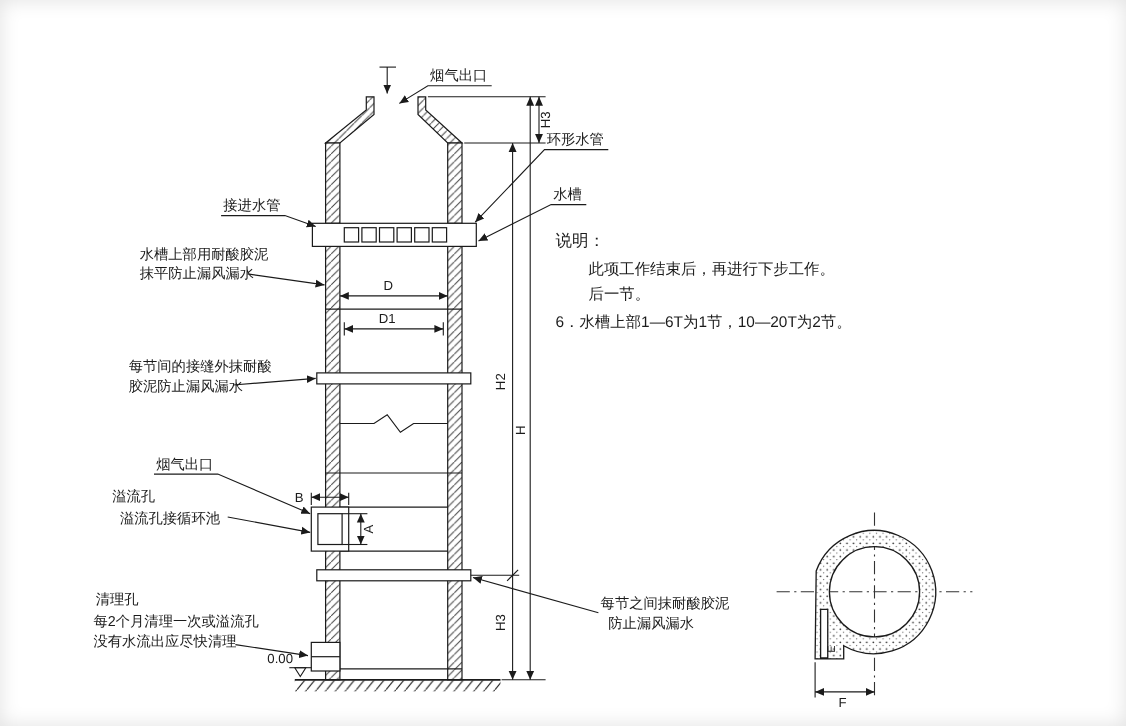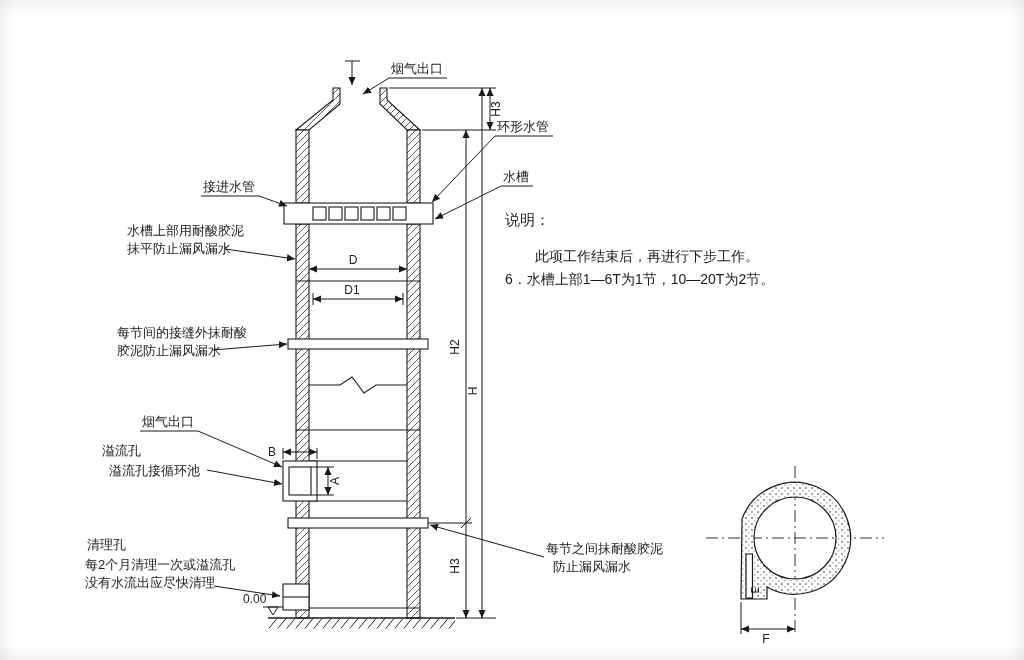--- a/index.html
+++ b/index.html
@@ -13,23 +13,23 @@
     box-shadow:inset 0 0 18px rgba(0,0,0,.12);
   }
   svg{position:absolute;left:0;top:0;}
   svg text{fill:#1b1b1b;font-family:"Liberation Sans","DejaVu Sans",sans-serif;}
   .callout{font-size:13px;}
   .dimlabel{font-size:12px;}
   .notes{
     position:absolute;left:505px;top:208px;width:505px;
     font-size:14px;line-height:23px;white-space:nowrap;
   }
-  .notes .heading{font-size:15px;margin-bottom:14px;}
+  .notes .heading{font-size:15px;margin-bottom:4px;}
   .notes .line{}
-  .notes .cont{padding-left:30px;}
+  .notes .cont{padding-left:30px;font-family:Liberation Mono, monospace;}
 </style>
 </head>
 <body>
 
 <div class="page">
 
   <svg width="1024" height="660" viewBox="0 0 1024 660">
     <defs>
       <pattern id="hatch" width="7" height="7" patternUnits="userSpaceOnUse">
         <rect width="7" height="7" fill="#ffffff"></rect>
@@ -176,16 +176,17 @@
       <line x1="741" y1="602" x2="741" y2="634" stroke="#1b1b1b" stroke-width="1"></line>
       <line x1="741" y1="629" x2="795" y2="629" stroke="#1b1b1b" stroke-width="1" marker-start="url(#arr)" marker-end="url(#arr)"></line>
       <text class="dimlabel" x="766" y="643" text-anchor="middle">F</text>
       <text x="759" y="590" text-anchor="middle" font-size="10" transform="rotate(-90 759 590)">E</text>
     </g>
   </svg>
 
   <div class="notes">
     <div class="heading">说明：</div>
     <div class="line cont">此项工作结束后，再进行下步工作。</div>
+    <div class="line cont">后一节。</div>
     <div class="line">6．水槽上部1—6T为1节，10—20T为2节。</div>
   </div>
 
 </div>
 
 </body></html>

